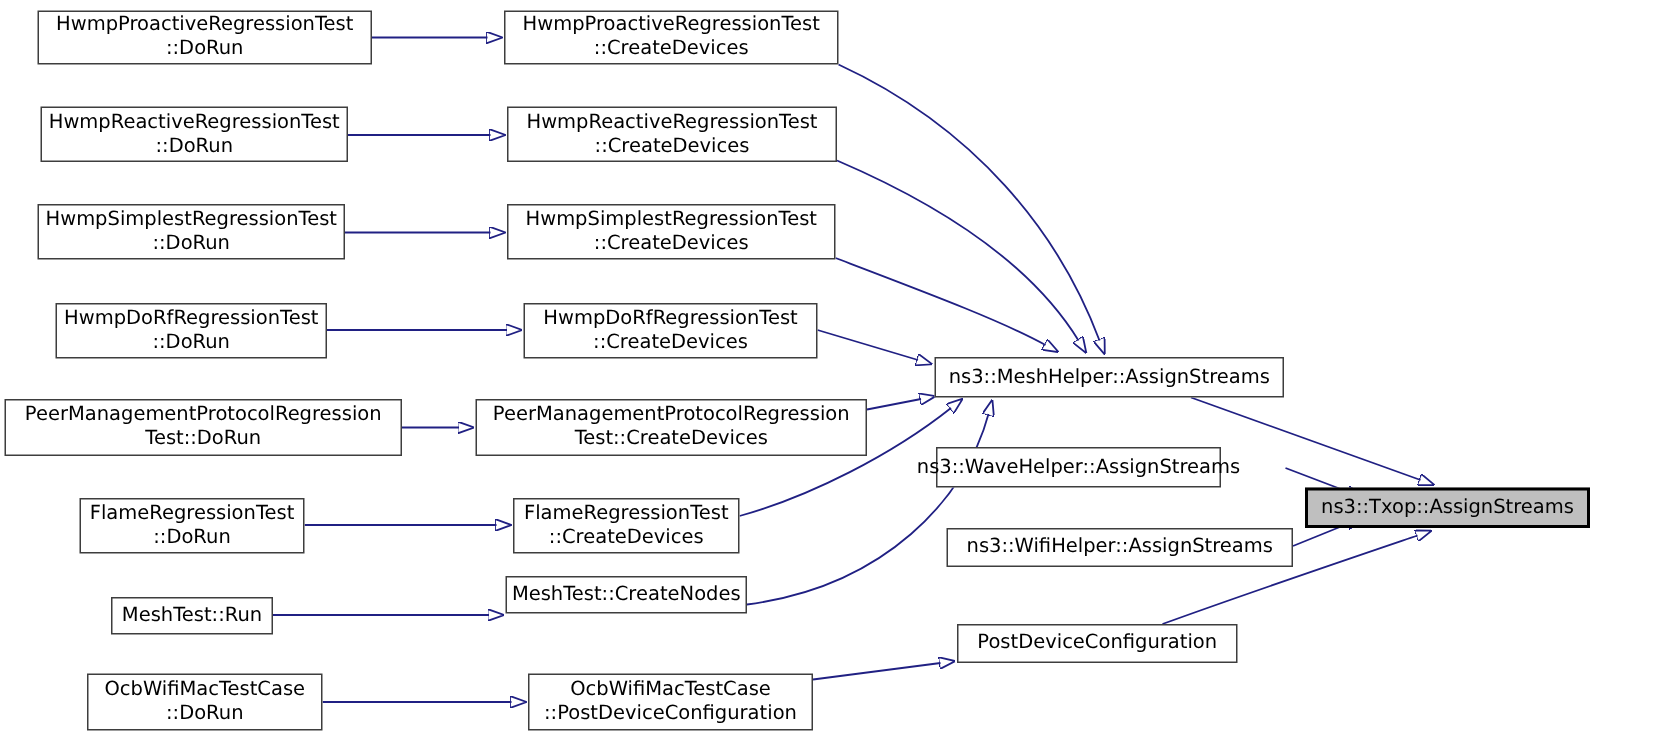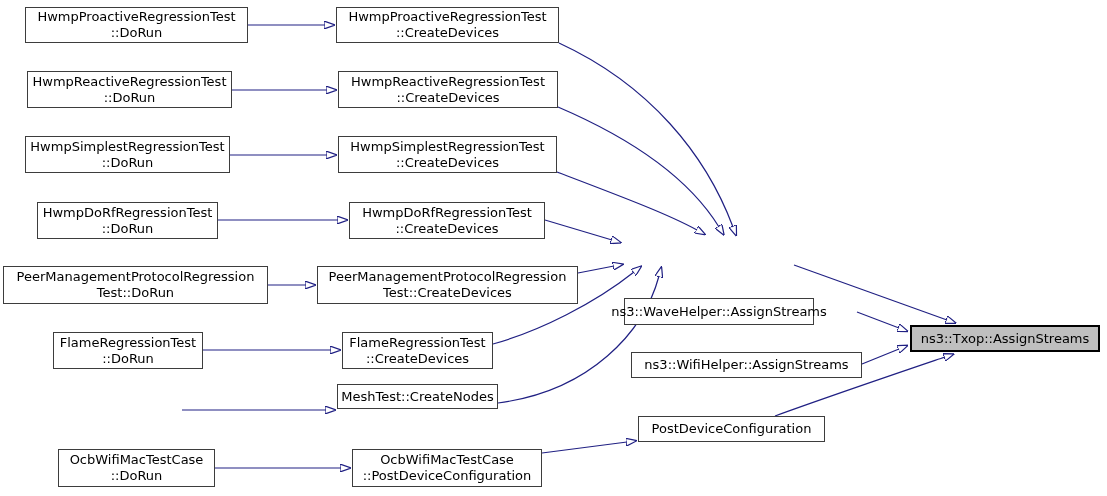--- a/index.html
+++ b/index.html
@@ -106,26 +106,28 @@
   <div class="node" style="left:3px;top:266px;width:265px;height:38px">PeerManagementProtocolRegression
 Test::DoRun</div>
   <div class="node" style="left:317px;top:266px;width:261px;height:38px">PeerManagementProtocolRegression
 Test::CreateDevices</div>
 
   <div class="node" style="left:53px;top:332px;width:150px;height:37px">FlameRegressionTest
 ::DoRun</div>
   <div class="node" style="left:342px;top:332px;width:151px;height:37px">FlameRegressionTest
 ::CreateDevices</div>
 
+  <div class="node" style="left:74px;top:398px;width:108px;height:25px">MeshTest::Run</div>
   <div class="node" style="left:337px;top:384px;width:161px;height:25px">MeshTest::CreateNodes</div>
 
   <div class="node" style="left:58px;top:449px;width:157px;height:38px">OcbWifiMacTestCase
 ::DoRun</div>
   <div class="node" style="left:352px;top:449px;width:190px;height:38px">OcbWifiMacTestCase
 ::PostDeviceConfiguration</div>
 
+  <div class="node" style="left:623px;top:238px;width:233px;height:27px">ns3::MeshHelper::AssignStreams</div>
   <div class="node" style="left:624px;top:298px;width:190px;height:27px">ns3::WaveHelper::AssignStreams</div>
   <div class="node" style="left:631px;top:352px;width:231px;height:26px">ns3::WifiHelper::AssignStreams</div>
   <div class="node" style="left:638px;top:416px;width:187px;height:26px">PostDeviceConfiguration</div>
 
-  <div class="node focus" style="left:910px;top:325px;width:190px;height:27px">ns3::Txop::AssignStreams</div>
+  <div class="node focus" style="left:870px;top:325px;width:190px;height:27px">ns3::Txop::AssignStreams</div>
 
 </div>
 
 </body></html>

